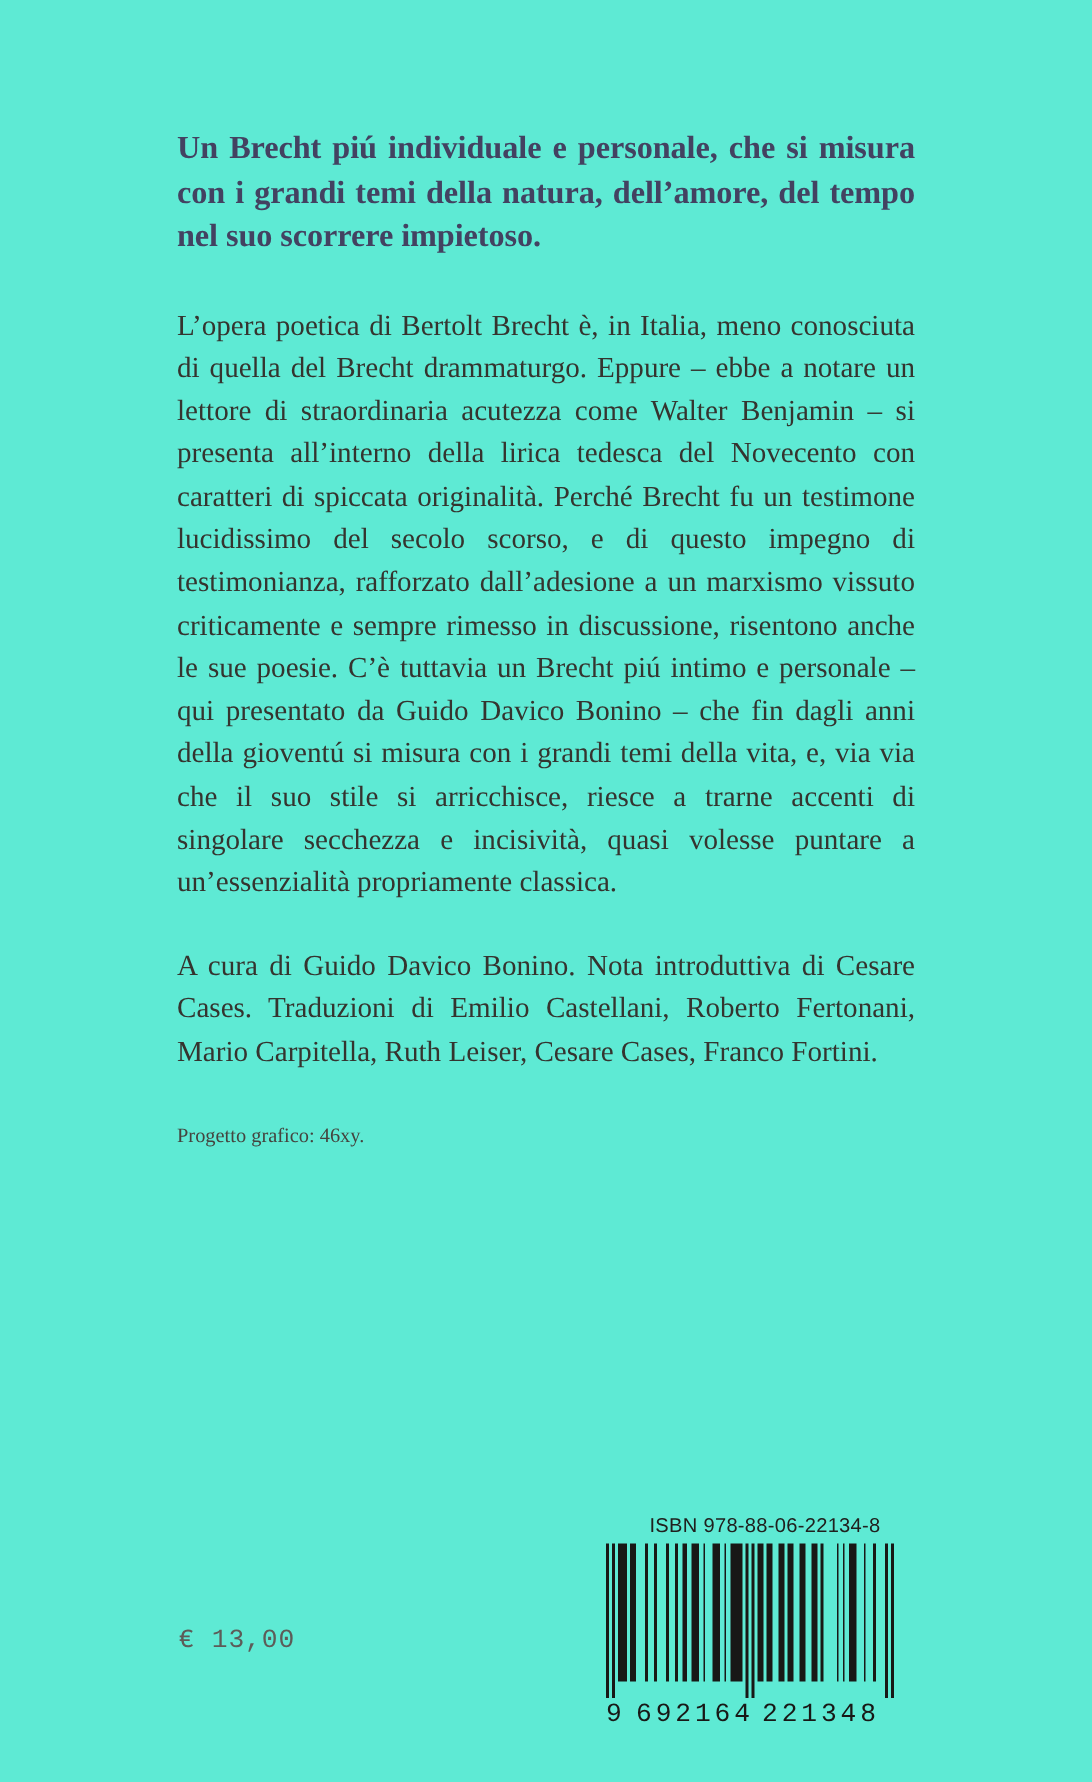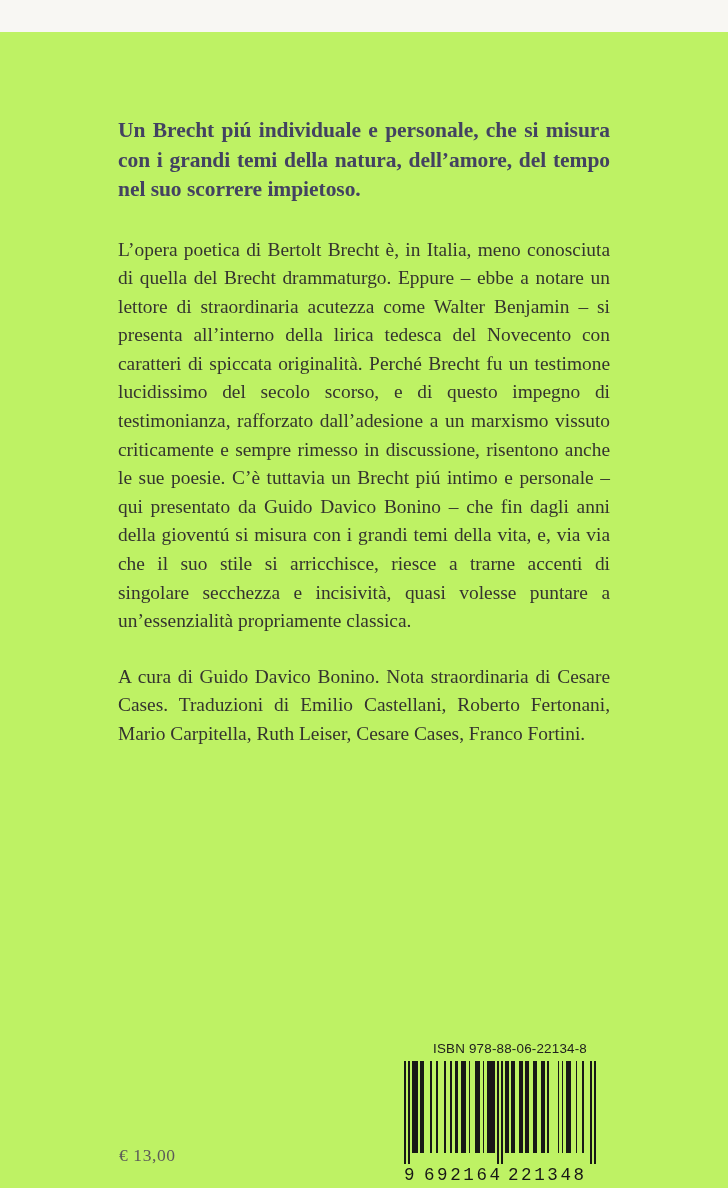--- a/index.html
+++ b/index.html
@@ -13,22 +13,21 @@
     background: #f8f7f3;
     font-family: "Liberation Serif", serif;
     color: #33322e;
     overflow: hidden;
     position: relative;
   }
 
   .page {
     position: absolute;
     inset: 0;
-    background: #bef264;
-    margin-top: 32px;
+    background: #5eead4;
   }
 
   
   .column {
     position: absolute;
     left: 118px;
     top: 84px;
     width: 492px;
   }
 
@@ -80,22 +79,22 @@
     font-size: 13.6px;
     line-height: 19px;
     margin: 0;
     color: #45443f;
   }
 
   
   .price {
     position: absolute;
     left: 119px;
-    top: 1113px;
-    font-family: Liberation Serif, serif;
+    top: 1084px;
+    font-family: Liberation Mono, monospace;
     font-size: 17.5px;
     letter-spacing: 0.6px;
     color: #5d5c58;
     font-weight: 400;
   }
 
   
   .barcode-block {
     position: absolute;
     left: 404px;
@@ -144,23 +143,24 @@
 <body>
 
 <div class="page">
 
   <div class="column">
 
     <p class="headline">Un Brecht piú individuale e personale, che si misura con i grandi temi della natura, dell’amore, del tempo nel suo scorrere impietoso.</p>
 
     <p class="body-para">L’opera poetica di Bertolt Brecht è, in Italia, meno conosciuta di quella del Brecht drammaturgo. Eppure – ebbe a notare un lettore di straordinaria acutezza come Walter Benjamin – si presenta all’interno della lirica tedesca del Novecento con caratteri di spiccata originalità. Perché Brecht fu un testimone lucidissimo del secolo scorso, e di questo impegno di testimonianza, rafforzato dall’adesione a un marxismo vissuto criticamente e sempre rimesso in discussione, risentono anche le sue poesie. C’è tuttavia un Brecht piú intimo e personale – qui presentato da Guido Davico Bonino – che fin dagli anni della gioventú si misura con i grandi temi della vita, e, via via che il suo stile si arricchisce, riesce a trarne accenti di singolare secchezza e incisività, quasi volesse puntare a un’essenzialità propriamente classica.</p>
 
-    <p class="credits">A cura di Guido Davico Bonino. Nota straordinaria di Cesare Cases. Traduzioni di Emilio Castellani, Roberto Fertonani, Mario Carpitella, Ruth Leiser, Cesare Cases, Franco Fortini.</p>
-
-
+    <p class="credits">A cura di Guido Davico Bonino. Nota introduttiva di Cesare Cases. Traduzioni di Emilio Castellani, Roberto Fertonani, Mario Carpitella, Ruth Leiser, Cesare Cases, Franco Fortini.</p>
+
+
+    <p class="design-note">Progetto grafico: 46xy.</p>
 
   </div>
 
   <div class="price">€ 13,00</div>
 
   <div class="barcode-block">
     <div class="isbn-text">ISBN 978-88-06-22134-8</div>
     <div class="barcode-canvas" id="barcode-canvas">
         <div class="bar" style="left: 0px; width: 1.67105px; height: 103px;"></div>
         <div class="bar" style="left: 4.04211px; width: 1.67105px; height: 103px;"></div>

